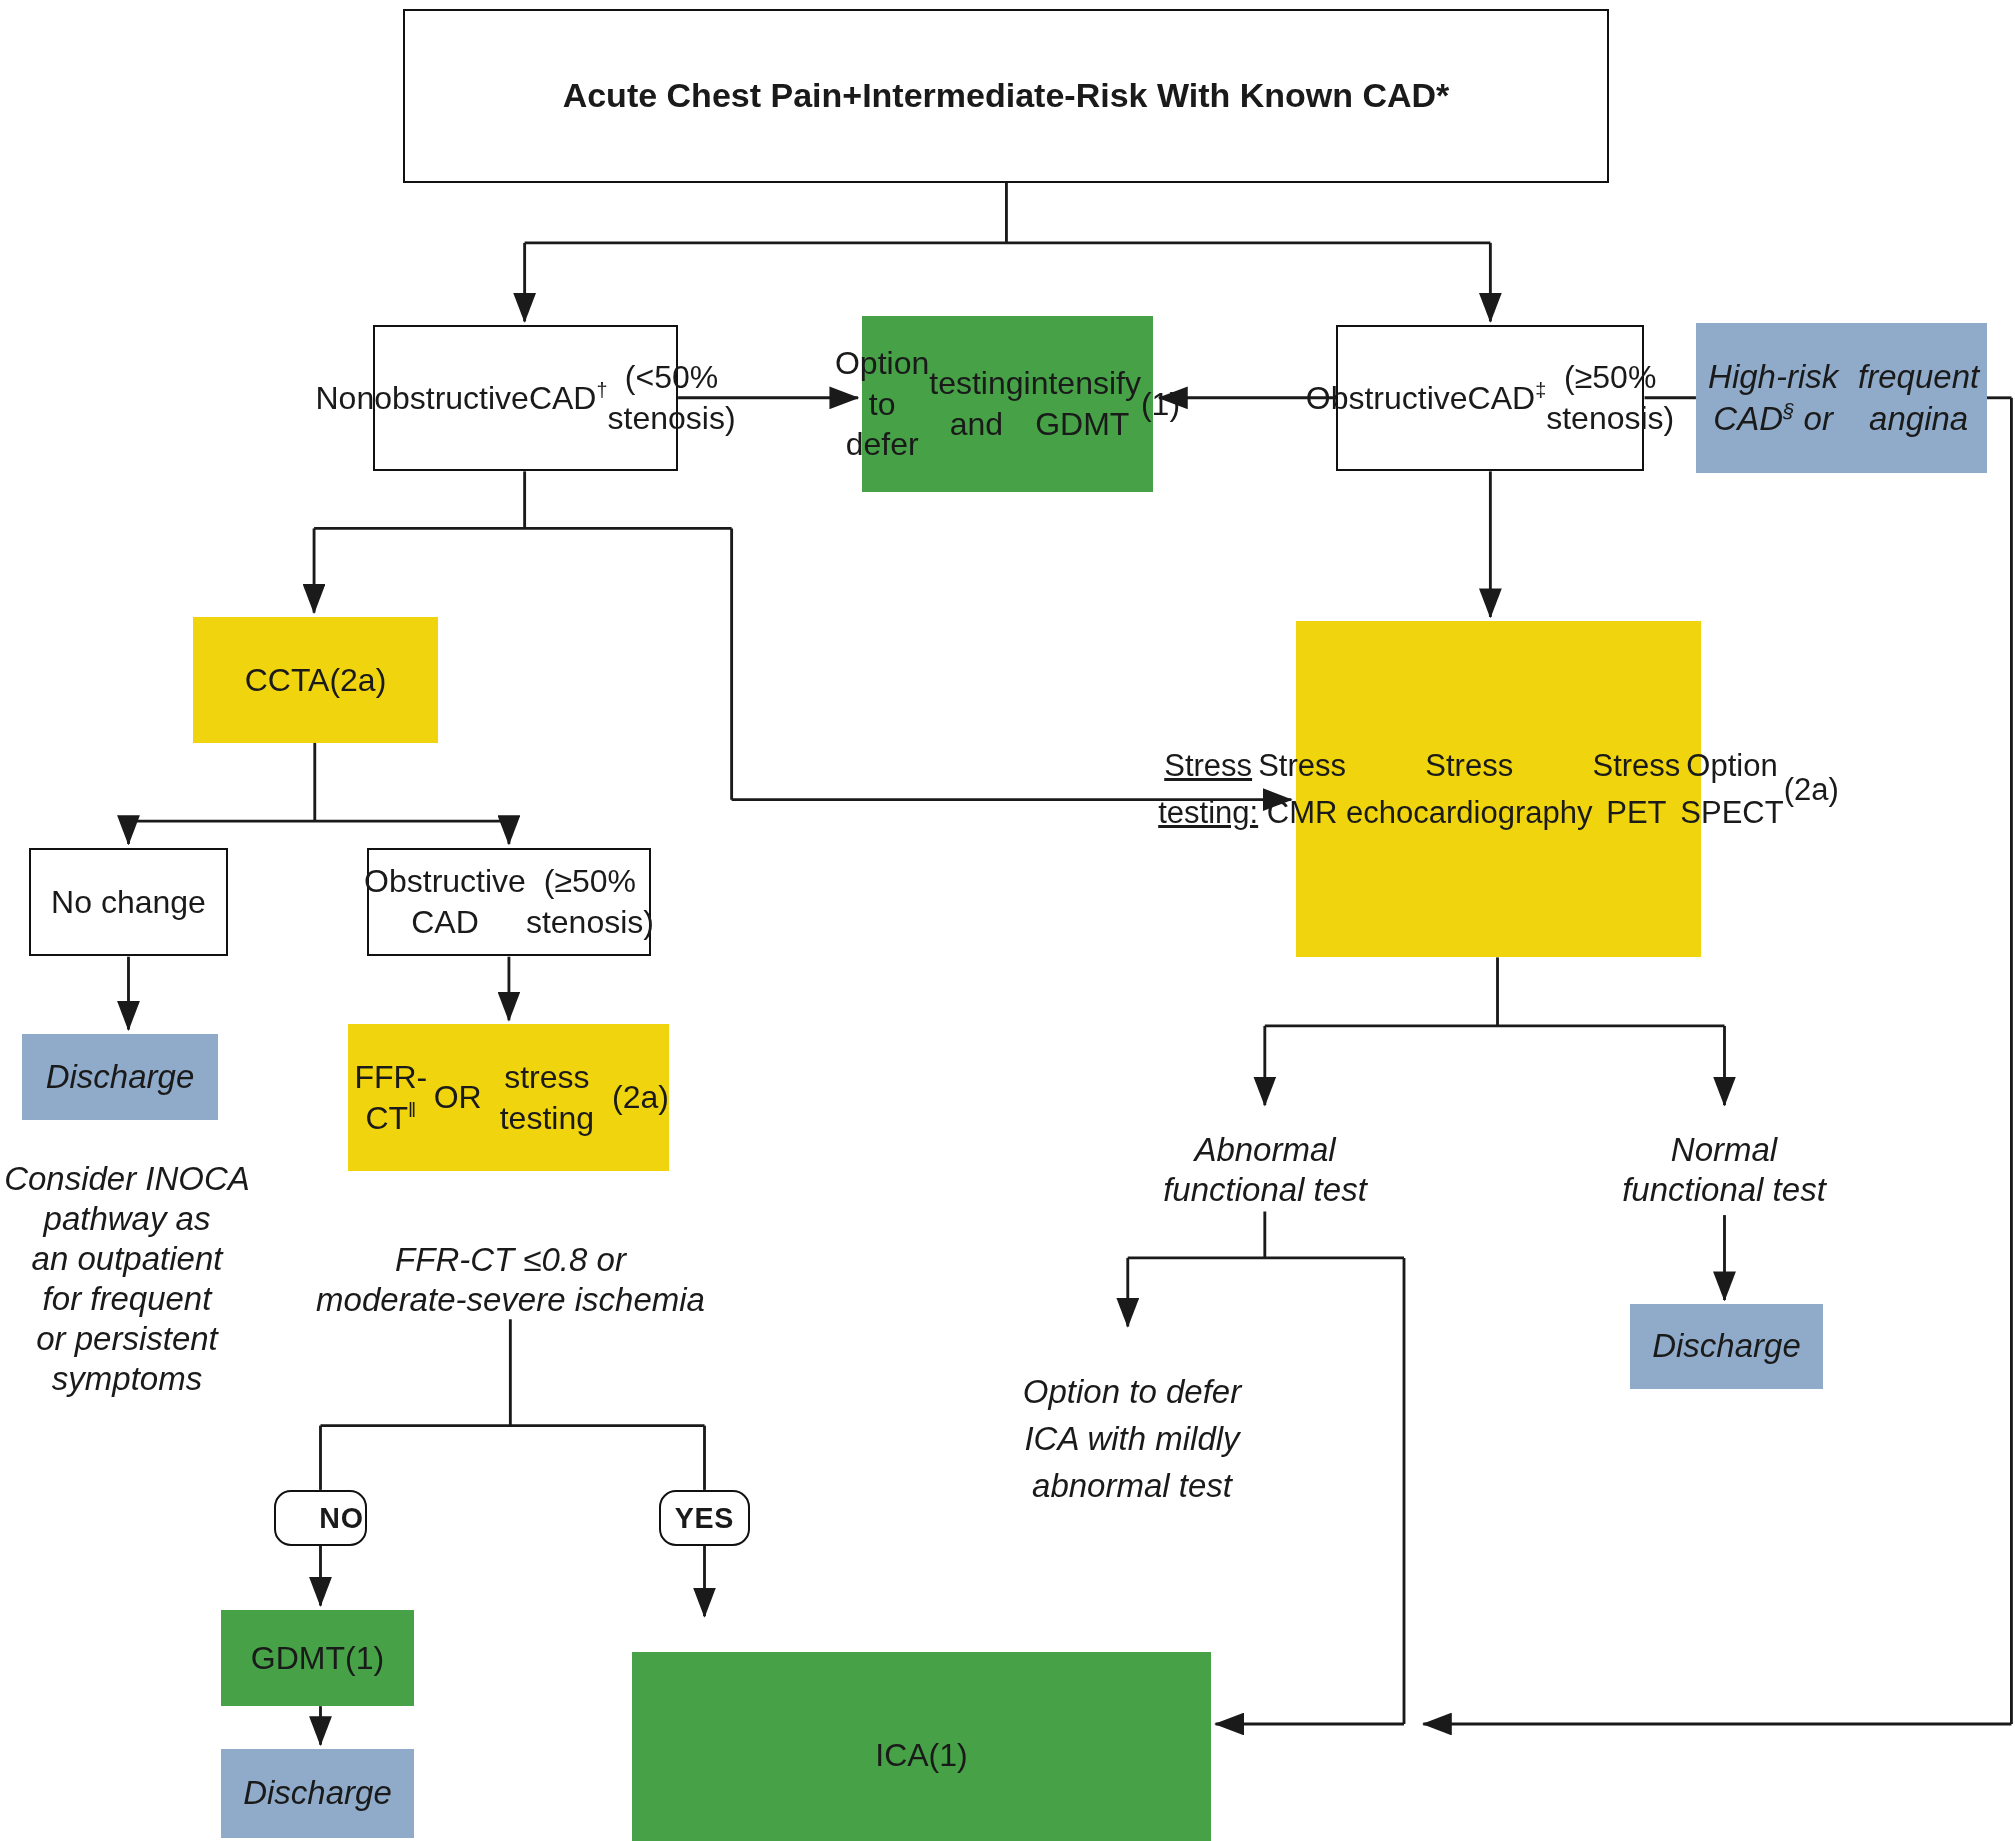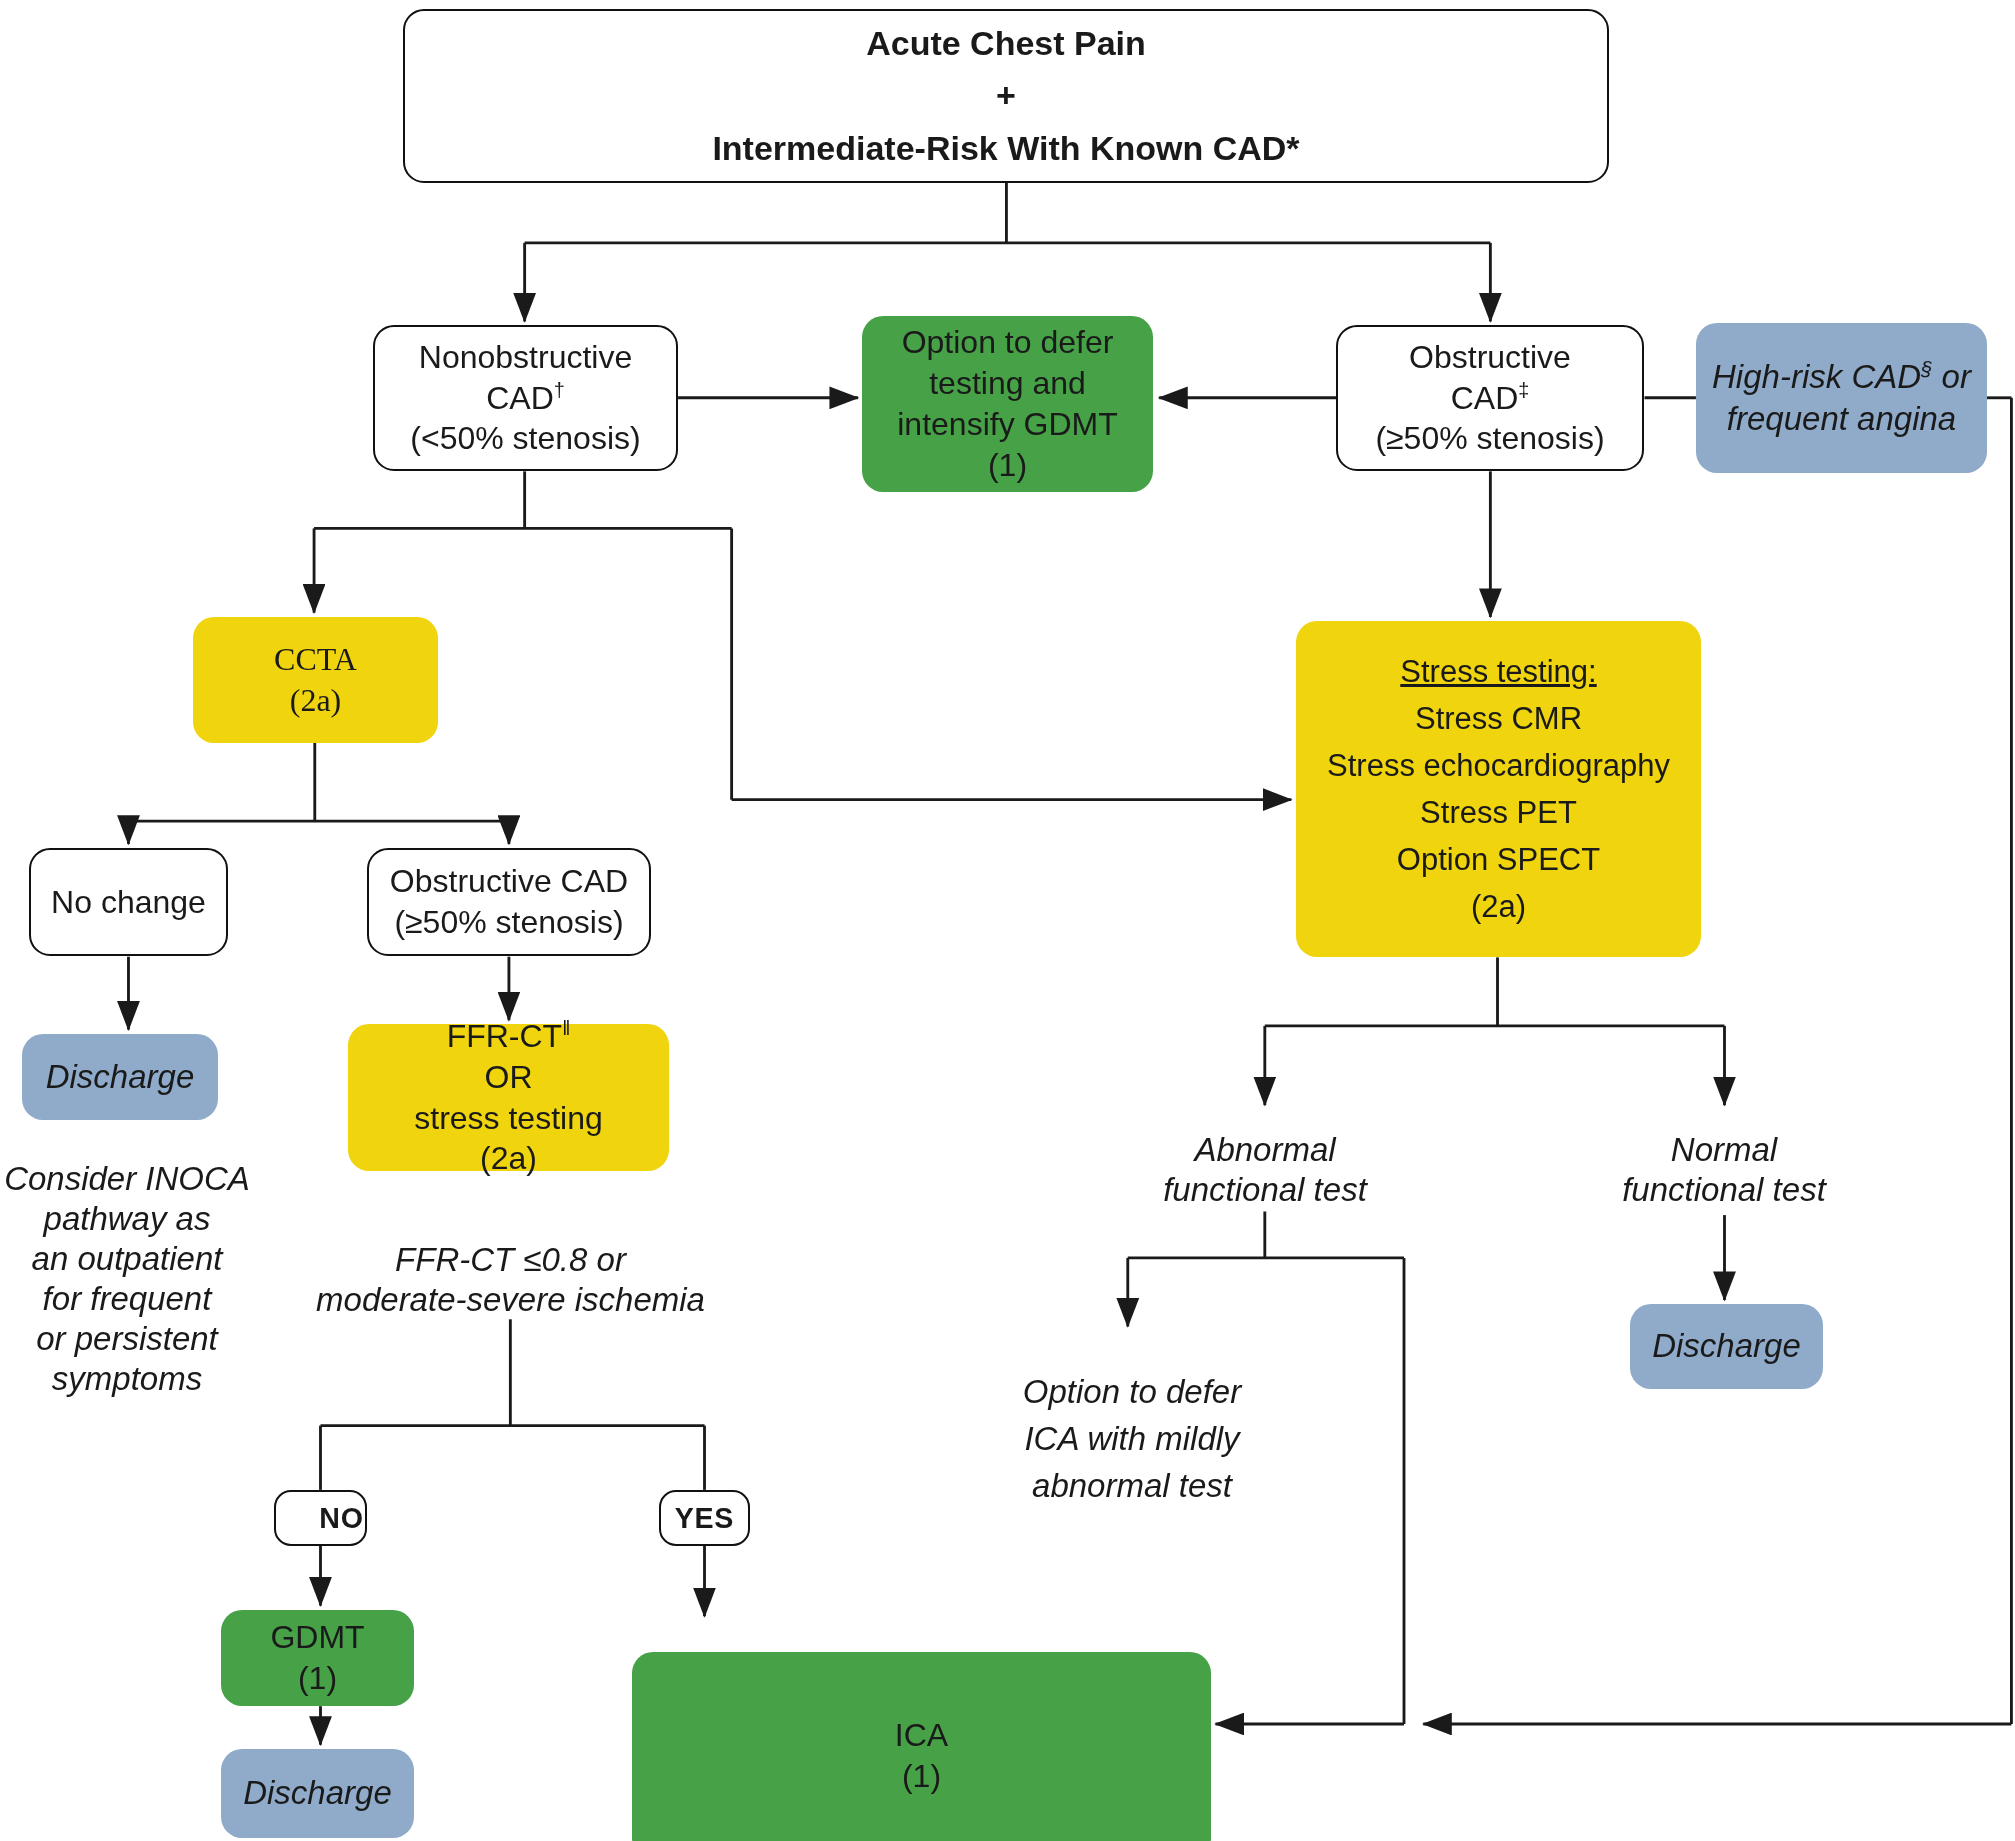--- a/index.html
+++ b/index.html
@@ -2,23 +2,23 @@
 <html style="font-size:11.4px"><head>
 <meta charset="utf-8">
 <style>
   html,body{margin:0;padding:0;background:#ffffff;}
   .canvas{
     position:relative;width:2015px;height:1842px;background:#ffffff;overflow:hidden;
     font-family:"Liberation Sans","DejaVu Sans",sans-serif;color:#1a1a1a;
   }
   svg.connectors{position:absolute;left:0;top:0;width:2015px;height:1842px;}
   .node{
-    position:absolute;box-sizing:border-box;display:flex;flex-direction:column;
+    position:absolute;box-sizing:border-box;display:flex;flex-direction:row;
     align-items:center;justify-content:center;text-align:center;
-    font-size:32px;line-height:1.28;color:#1a1a1a;border-radius:21px;
+    font-size:32px;line-height:1.28;color:#1a1a1a;
   }
   .bordered{background:#ffffff;border:2.9px solid #111111;}
   .fill{border:none;}
   .title{border:2.9px solid #111111;font-weight:bold;font-size:34px;line-height:1.55;}
   .italic{font-style:italic;text-align:center;}
   .note{
     position:absolute;box-sizing:border-box;text-align:center;font-style:italic;
     font-size:33px;color:#1a1a1a;
   }
   .pill{
@@ -144,21 +144,21 @@
     <span>Obstructive</span>
     <span><span>CAD</span><sup>‡</sup></span>
     <span>(≥50% stenosis)</span>
   </div>
 
   <div class="node fill italic pos-highrisk" style="background-color: rgb(143, 171, 201);">
     <span><span>High-risk CAD</span><sup>§</sup><span> or</span></span>
     <span>frequent angina</span>
   </div>
 
-  <div class="node fill pos-ccta" style="background-color: rgb(239, 212, 14); font-family: Liberation Serif, serif;">
+  <div class="node fill pos-ccta" style="background-color: rgb(239, 212, 14);">
     <span>CCTA</span>
     <span>(2a)</span>
   </div>
 
   <div class="node bordered pos-nochange">
     <span>No change</span>
   </div>
 
   <div class="node bordered pos-obs2">
     <span>Obstructive CAD</span>

